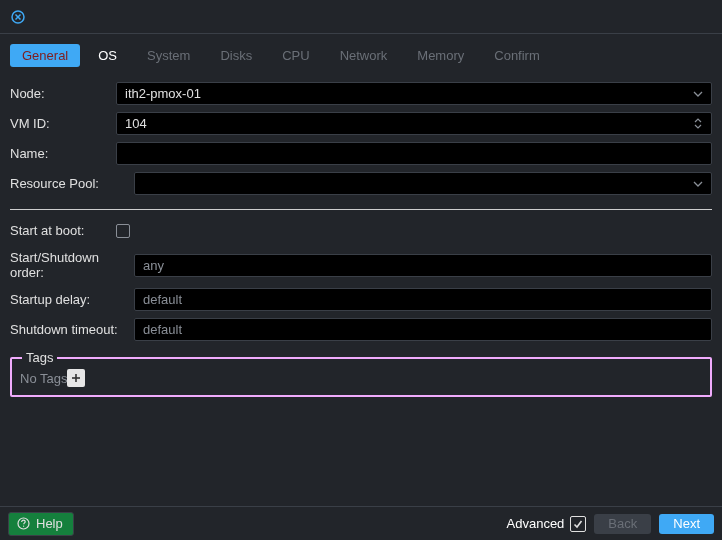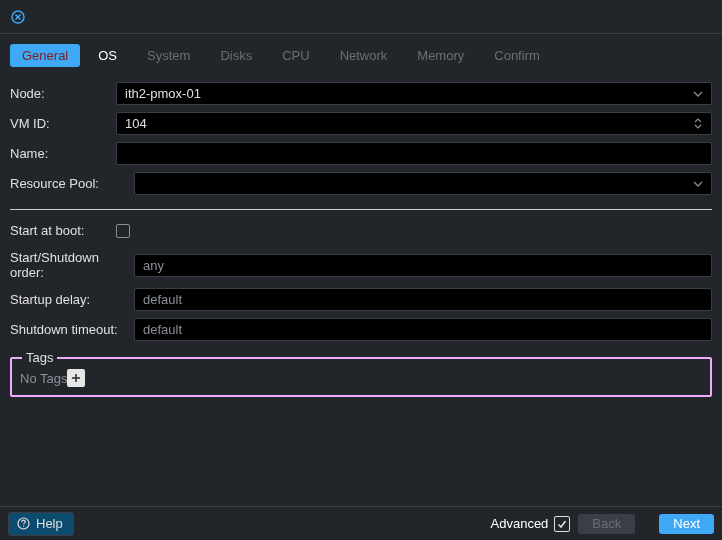--- a/index.html
+++ b/index.html
@@ -122,21 +122,21 @@
 
   .footer {
     height: 34px;
     border-top: 1px solid #3a3f47;
     display: flex;
     align-items: center;
     padding: 0 8px;
     gap: 8px;
   }
   .help-btn {
-    background: #0c4a6e;
+    background: #15803d;
     border: 1px solid #3a3f47;
     color: #e0e0e0;
     height: 24px;
     padding: 0 10px 0 8px;
     border-radius: 3px;
     display: flex; align-items: center; gap: 6px;
     cursor: pointer;
   }
   .spacer { flex: 1; }
   .adv { display: flex; align-items: center; gap: 6px; color: #fff; cursor: pointer; }
@@ -149,21 +149,21 @@
   .adv-check svg { stroke: #e0e0e0; }
   .btn {
     height: 20px;
     padding: 0 14px;
     border-radius: 3px;
     border: none;
     cursor: pointer;
     font-size: 13px;
   }
   .btn-back { background: #3a3f47; color: #6a6f77; cursor: default; }
-  .btn-next { background: #3fa9f5; color: #fff; margin-left: 16px; }
+  .btn-next { background: #3fa9f5; color: #fff; }
 </style>
 </head>
 <body>
 
 <div class="titlebar">
   <div class="close-btn">
     <svg width="14" height="14" viewBox="0 0 14 14" fill="none" stroke-width="1.5">
       <circle cx="7" cy="7" r="6"></circle>
       <line x1="4.5" y1="4.5" x2="9.5" y2="9.5"></line>
       <line x1="9.5" y1="4.5" x2="4.5" y2="9.5"></line>

